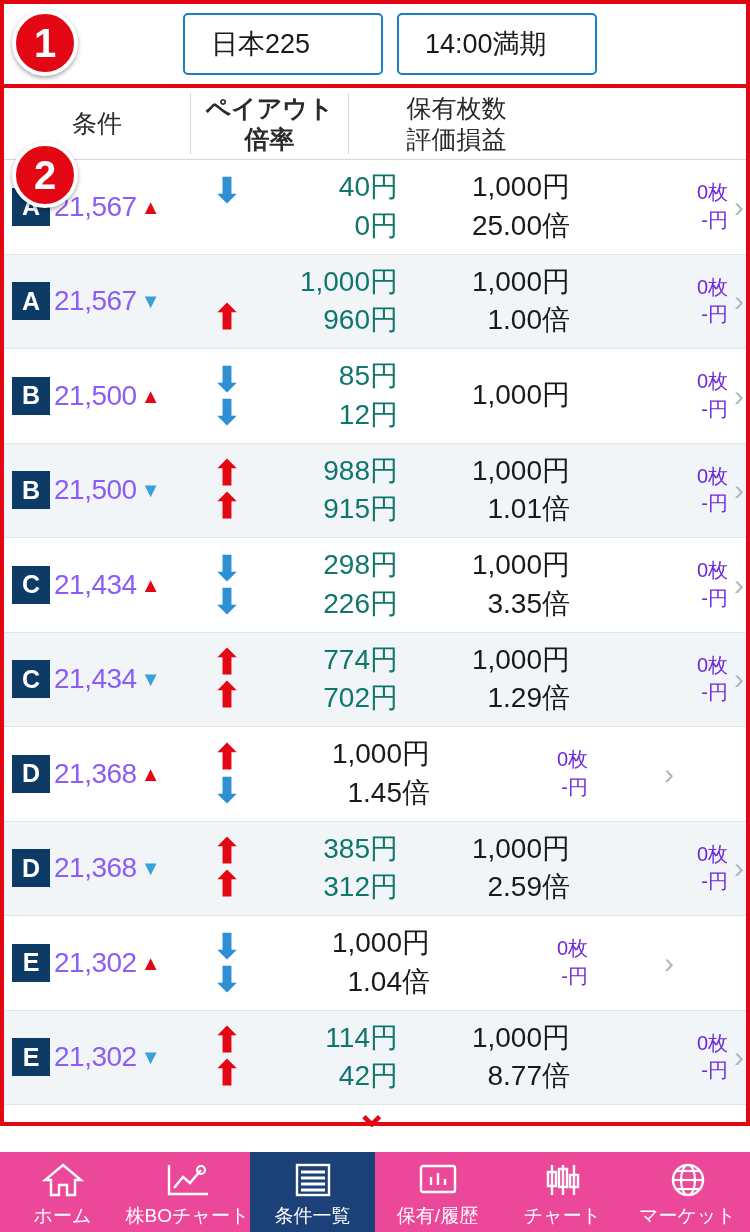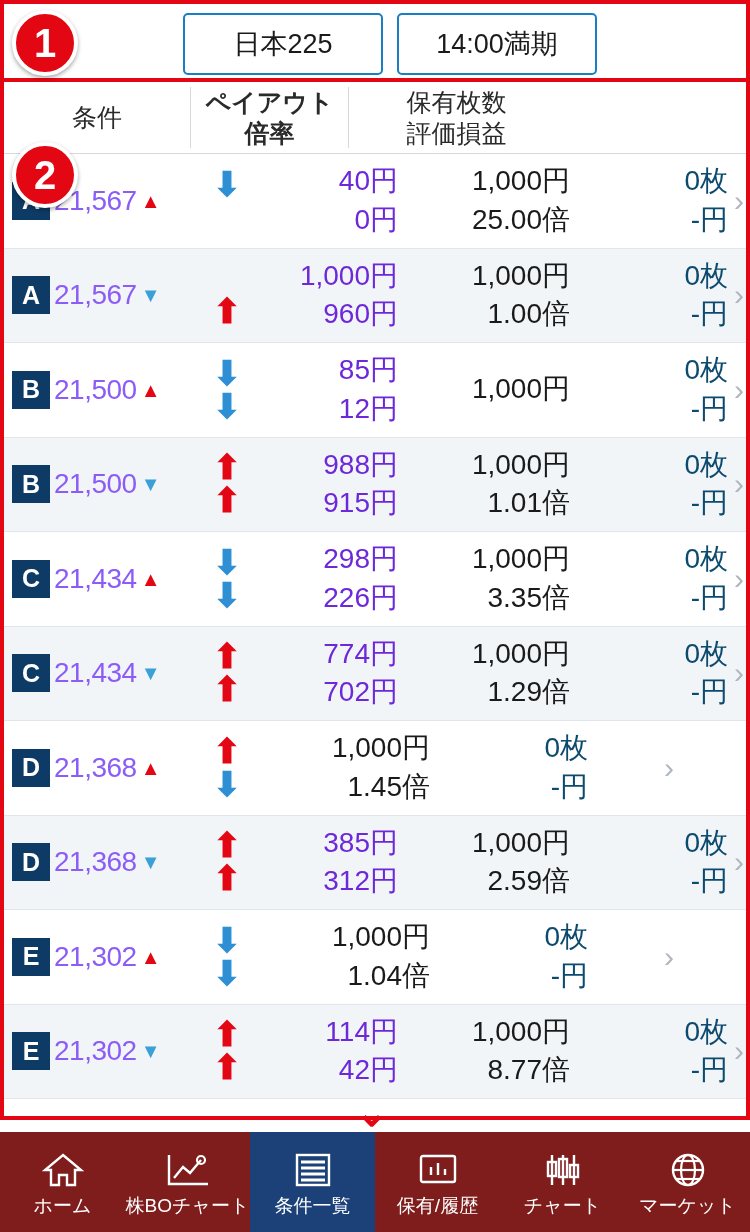--- a/index.html
+++ b/index.html
@@ -16,39 +16,39 @@
     position: absolute; left: 0; top: 0; width: 750px; height: 88px;
     border: 4px solid #e30613;
     background: #ffffff;
     display: flex; align-items: center; justify-content: center;
   }
   .sel-wrap { display: flex; gap: 14px; margin-left: 30px; }
   .sel-btn {
     min-width: 200px; height: 62px;
     border: 2px solid #1a7fc1; border-radius: 5px;
     background: #ffffff; color: #1a1a1a;
-    font-size: 27px; display: flex; align-items: center; justify-content: center;
+    font-size: 27px; display: flex; align-items: center; justify-content: flex-start;
     padding: 0 26px; white-space: nowrap;
   }
 
   
   .badge {
     position: absolute; width: 66px; height: 66px; border-radius: 50%;
     background: #e30613; border: 4px solid #ffffff;
     color: #ffffff; font-size: 40px; font-weight: bold;
     display: flex; align-items: center; justify-content: center;
     box-shadow: 0 2px 4px rgba(0,0,0,.35);
     z-index: 40;
   }
   .badge1 { left: 12px; top: 10px; }
   .badge2 { left: 12px; top: 142px; }
 
   
   .sec2 {
-    position: absolute; left: 0; top: 78px; width: 750px; height: 1042px;
+    position: absolute; left: 0; top: 84px; width: 750px; height: 1042px;
     border: 4px solid #e30613;
     background: #ffffff; overflow: hidden;
   }
   .thead {
     display: flex; height: 72px; align-items: center;
     border-bottom: 1px solid #d5d9de; background: #ffffff;
   }
   .th {
     text-align: center; font-size: 25px; color: #2a2a2a; line-height: 1.22;
     padding: 0 2px;
@@ -84,43 +84,43 @@
     width: 74px; display: flex; flex-direction: column;
     align-items: center; justify-content: center; gap: 6px;
   }
   .arw { font-size: 34px; line-height: 0.8; font-weight: bold; }
   .arw.up { color: #e30613; }
   .arw.down { color: #2e8fd4; }
   .arw.hidden { visibility: hidden; }
 
   .c-price {
     width: 140px; text-align: right; padding-right: 6px;
-    font-size: 28px; color: #6d28d9; line-height: 1.38;
+    font-size: 28px; color: #0f766e; line-height: 1.38;
   }
   .c-payout {
     width: 176px; text-align: right; padding-right: 10px;
     font-size: 28px; color: #1a1a1a; line-height: 1.38;
   }
   .c-hold {
     width: 152px; text-align: right; padding-right: 4px;
-    font-size: 28px; color: #0c4a6e; line-height: 1.38;
+    font-size: 20px; color: #6d28d9; line-height: 1.38;
   }
   .c-chev {
     flex: 1; text-align: center; color: #b0b7bf; font-size: 30px;
   }
 
   .scroll-hint {
     position: absolute; left: 355px; top: 1092px; z-index: 30;
     color: #e30613; font-size: 40px; line-height: 1; font-weight: bold;
   }
 
   
   .nav {
-    position: absolute; left: 0; bottom: 0; width: 750px; height: 100px;
-    background: #7f1d1d; display: flex;
+    position: absolute; left: 0; bottom: 0; width: 750px; height: 80px;
+    background: #ec4899; display: flex;
   }
   .nav-item {
     flex: 1; display: flex; flex-direction: column;
     align-items: center; justify-content: center; gap: 4px;
     color: #ffffff; font-size: 19px;
   }
   .nav-item.active { background: #1b4178; }
   .nav-ico { height: 44px; display: flex; align-items: flex-end; }
   .nav-ico svg { display: block; }
 </style>

